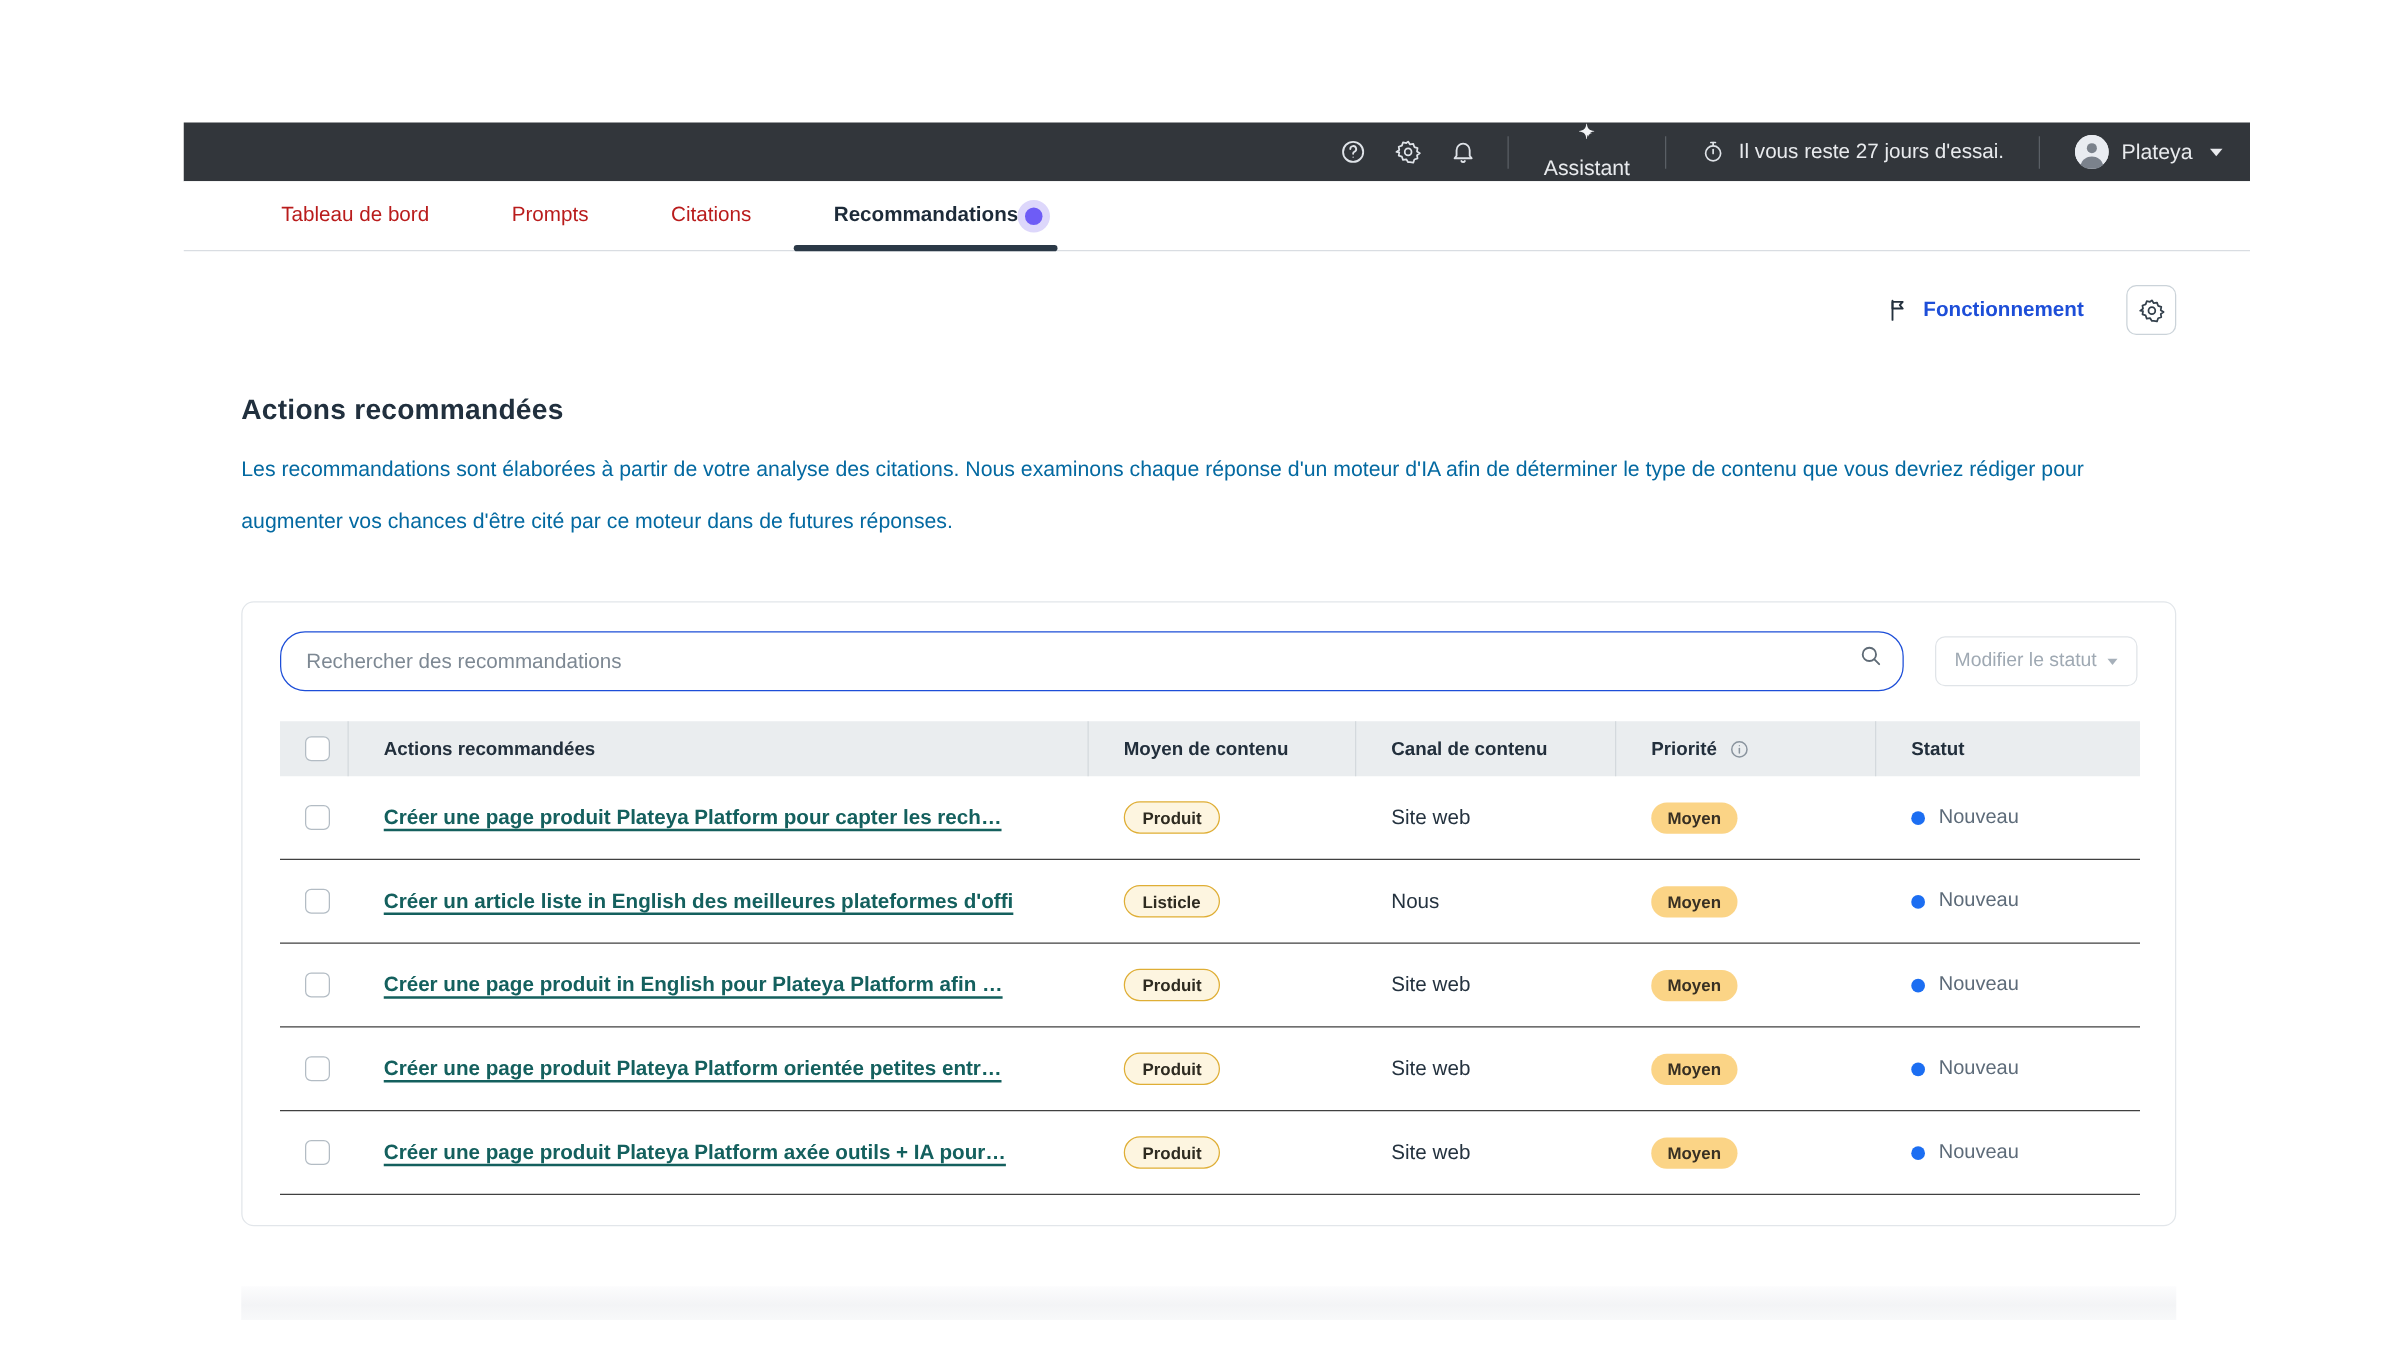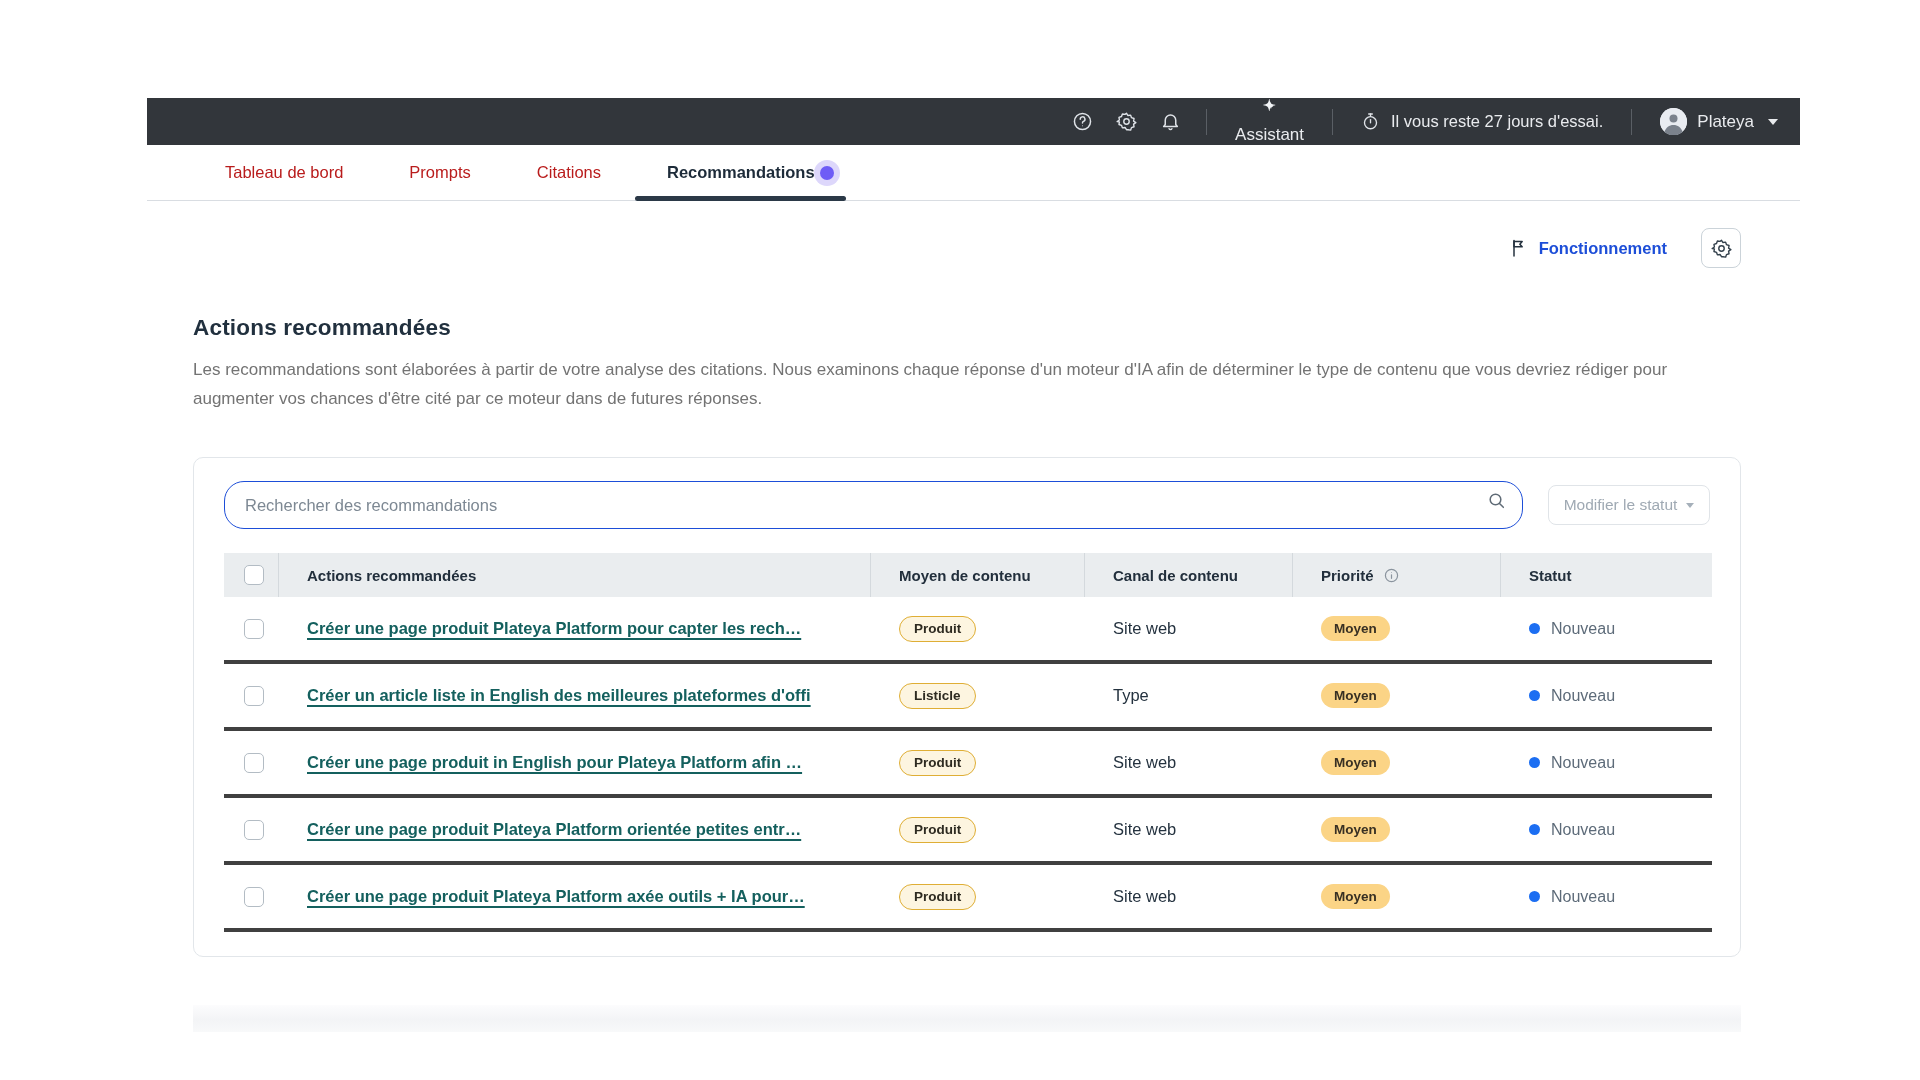--- a/index.html
+++ b/index.html
@@ -29,38 +29,38 @@
   .tab-dot { width: 14px; height: 14px; border-radius: 50%; background: #6e5cf6; box-shadow: 0 0 0 6px #ddd7fb; margin-left: 5px; }
 
   
   .main { padding: 0 59px 0 46px; }
   .mode-row { margin-top: 26px; height: 42px; display: flex; align-items: center; justify-content: flex-end; gap: 34px; }
   .mode-label-wrap { display: flex; align-items: center; gap: 10px; cursor: pointer; }
   .mode-label { font-size: 16.5px; font-weight: 700; color: #1d4ed8; }
   .settings-btn { width: 40px; height: 40px; border: 1px solid #cbd3d9; border-radius: 8px; background: #fff; display: flex; align-items: center; justify-content: center; cursor: pointer; }
 
   .page-title { margin-top: 46px; font-size: 22.5px; font-weight: 700; color: #21303e; letter-spacing: .2px; }
-  .page-desc { margin-top: 14px; font-size: 17px; line-height: 29px; color: #737373; max-width: 1548px; }
+  .page-desc { margin-top: 14px; font-size: 17px; line-height: 41px; color: #0369a1; max-width: 1548px; }
 
   
   .card { margin-top: 44px; width: 1548px; border: 1px solid #e2e6ea; border-radius: 10px; padding: 23px 30px 24px; background: #fff; }
   .toolbar { display: flex; align-items: center; gap: 25px; }
   .search-wrap { position: relative; width: 1299px; }
   .search-input { width: 100%; height: 48px; border: 1px solid #1d4ed8; border-radius: 20px; padding: 0 46px 0 20px; font-size: 16.5px; font-family: "Liberation Sans", sans-serif; color: #c2410c; outline: none; }
   .search-input::placeholder { color: #7d8893; }
   .search-icon { position: absolute; right: 16px; top: 10px; }
   .bulk-btn { width: 162px; height: 40px; border: 1px solid #e0e4e8; border-radius: 8px; background: #fff; display: flex; align-items: center; justify-content: center; gap: 9px; font-size: 15.5px; color: #9fa9b3; cursor: default; }
   .bulk-caret { width: 0; height: 0; border-left: 4.5px solid transparent; border-right: 4.5px solid transparent; border-top: 5.5px solid #a6b0ba; }
 
   
   .table { margin-top: 24px; width: 1488px; }
   .thead { display: flex; height: 44px; background: #eaedef; align-items: stretch; }
   .th { display: flex; align-items: center; font-size: 15px; font-weight: 700; color: #222f3c; padding-left: 28px; border-right: 1px solid #d4d9dd; }
   .th:last-child { border-right: none; }
-  .trow { display: flex; height: 67px; align-items: center; border-bottom: 4px solid #404040; }
+  .trow { display: flex; height: 67px; align-items: center; border-bottom: 1px solid #404040; }
   .col { display: flex; align-items: center; padding-left: 28px; }
   .w-check { width: 55px; padding-left: 20px; }
   .w-action { width: 592px; }
   .w-type { width: 214px; }
   .w-canal { width: 208px; }
   .w-prio { width: 208px; }
   .w-status { width: 211px; }
 
   .checkbox { width: 20px; height: 20px; border: 1.6px solid #b3bcc4; border-radius: 5px; background: #fff; cursor: pointer; }
   .action-link { font-size: 16.5px; font-weight: 600; color: #14605e; text-decoration: underline; text-underline-offset: 4px; text-decoration-thickness: 1.5px; cursor: pointer; white-space: nowrap; }
@@ -258,21 +258,21 @@
             <div class="col w-check">
               <span class="checkbox"></span>
             </div>
             <div class="col w-action">
               <a class="action-link">Créer un article liste in English des meilleures plateformes d'offi</a>
             </div>
             <div class="col w-type">
               <span class="badge badge-type">Listicle</span>
             </div>
             <div class="col w-canal">
-              <span class="cell-text">Type</span>
+              <span class="cell-text">Nous</span>
             </div>
             <div class="col w-prio">
               <span class="badge badge-prio">Moyen</span>
             </div>
             <div class="col w-status">
               <span class="status-dot"></span>
               <span class="status-text">Nouveau</span>
             </div>
           </div>
             <div class="trow">

